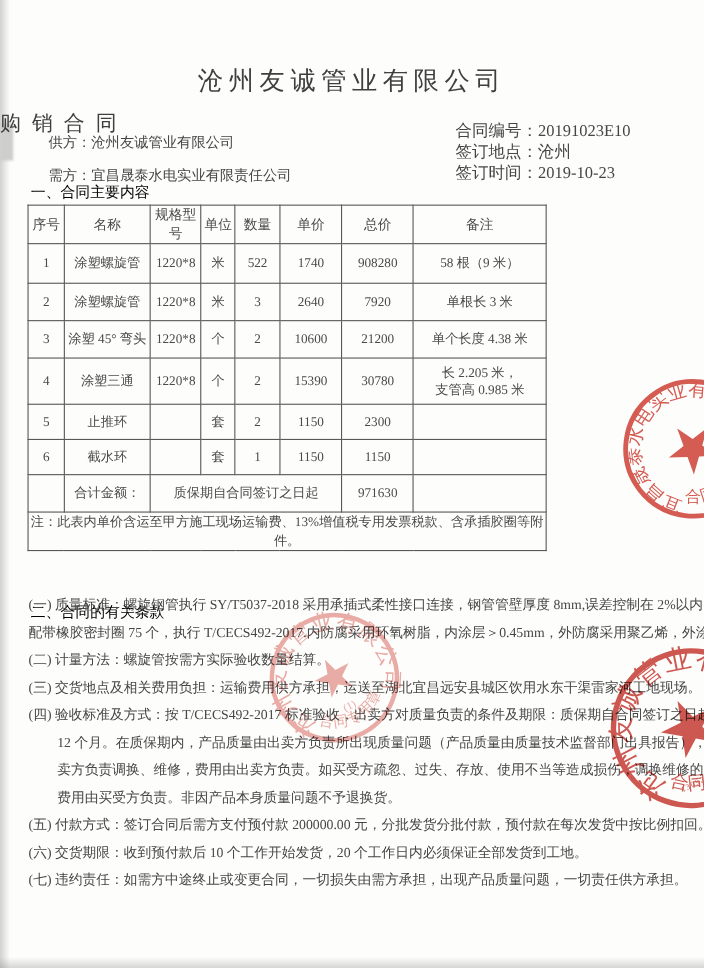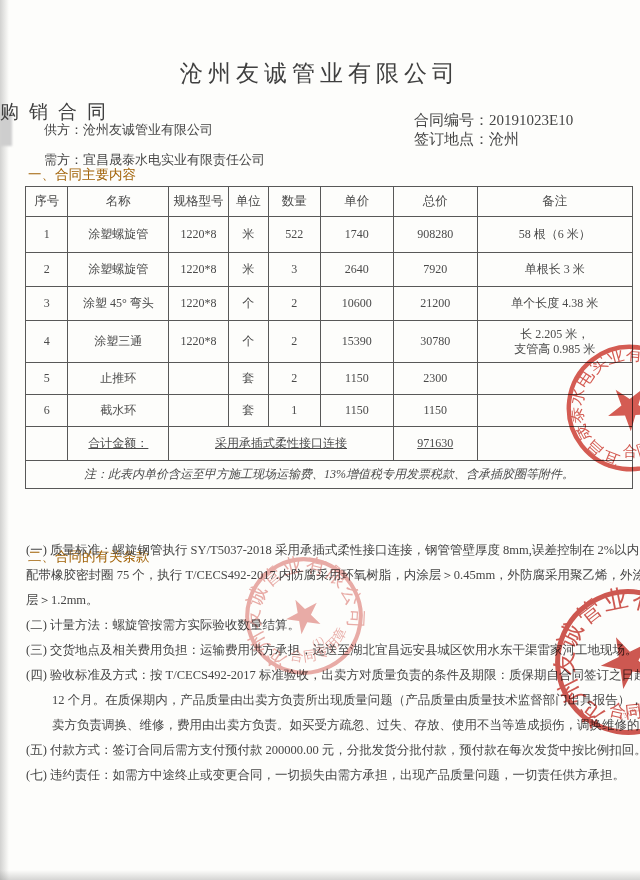--- a/index.html
+++ b/index.html
@@ -19,37 +19,37 @@
   .title-company{position:absolute;top:58px;left:0;width:100%;text-align:center;
     font-size:23px;letter-spacing:5px;color:#3f3f3f;}
   .title-doc{position:absolute;top:99px;left:0;width:100%;text-align:left;
     font-size:19px;letter-spacing:10px;color:#3f3f3f;}
 
   .party-line{position:absolute;left:44px;font-size:13px;white-space:nowrap;}
   .party-supplier{top:121px;}
   .party-buyer{top:151px;}
   .meta-block{position:absolute;left:414px;top:111px;font-size:15px;line-height:19px;white-space:nowrap;}
 
-  .sec-heading{position:absolute;left:28px;font-size:13.5px;color:#a16207;white-space:nowrap;}
+  .sec-heading{position:absolute;left:28px;font-size:13.5px;color:#000000;white-space:nowrap;}
   .sec1-heading{top:166px;}
   .sec2-heading{top:548px;}
 
-  table.contract{position:absolute;left:25px;top:186px;width:608px;
+  table.contract{position:absolute;left:25px;top:186px;width:472px;
     border-collapse:collapse;table-layout:fixed;font-size:12px;color:#4a4a4a;}
   table.contract th,table.contract td{
     border:1px solid #585858;text-align:center;vertical-align:middle;
     padding:0 2px;font-weight:normal;overflow:hidden;}
   table.contract{border:1.5px solid #4c4c4c;}
   tr.h-row{height:30px;font-size:12.5px;}
   tr.r-std{height:34px;}
   tr.r-1{height:36px;}
   tr.r-4{height:42px;}
   tr.r-small{height:32px;}
-  tr.total-row{height:34px;text-decoration:underline;}
-  tr.note-row{height:28px;font-style:italic;}
+  tr.total-row{height:34px;}
+  tr.note-row{height:28px;}
   td.remark{white-space:pre-line;line-height:1.25;}
   td.note-cell{text-align:left;padding-left:6px;font-size:12px;}
 
   .attachment{position:absolute;left:28px;top:494px;font-size:13px;white-space:nowrap;}
 
   .clauses{position:absolute;left:26px;top:538px;width:604px;font-size:12.5px;}
   .clause-line{line-height:25px;white-space:nowrap;}
   .clause-line.indent{padding-left:26px;}
 
   
@@ -79,20 +79,21 @@
   <div class="party-line party-supplier">
     <span>供方：</span><span>沧州友诚管业有限公司</span>
   </div>
   <div class="party-line party-buyer">
     <span>需方：</span><span>宜昌晟泰水电实业有限责任公司</span>
   </div>
 
   <div class="meta-block">
     <div><span>合同编号：</span><span>20191023E10</span></div>
     <div><span>签订地点：</span><span>沧州</span></div>
+    <div><span>签订时间：</span><span>2019-10-23</span></div>
   </div>
 
   <div class="sec-heading sec1-heading">一、合同主要内容</div>
 
   <table class="contract">
     <colgroup>
       <col style="width:7%">
         <col style="width:16.6%">
         <col style="width:9.8%">
         <col style="width:6.6%">
@@ -115,21 +116,21 @@
     </thead>
     <tbody>
         <tr class="r-1">
           <td>1</td>
           <td>涂塑螺旋管</td>
           <td>1220*8</td>
           <td>米</td>
           <td>522</td>
           <td>1740</td>
           <td>908280</td>
-          <td class="remark">58 根（6 米）</td>
+          <td class="remark">58 根（9 米）</td>
         </tr>
         <tr class="r-std">
           <td>2</td>
           <td>涂塑螺旋管</td>
           <td>1220*8</td>
           <td>米</td>
           <td>3</td>
           <td>2640</td>
           <td>7920</td>
           <td class="remark">单根长 3 米</td>
@@ -173,43 +174,44 @@
           <td>1</td>
           <td>1150</td>
           <td>1150</td>
           <td class="remark"></td>
         </tr>
       </tbody>
     <tfoot>
       <tr class="total-row">
         <td></td>
         <td>合计金额：</td>
-        <td colspan="4">采用承插式柔性接口连接</td>
+        <td colspan="4">质保期自合同签订之日起</td>
         <td>971630</td>
         <td></td>
       </tr>
       <tr class="note-row">
         <td colspan="8" class="note-cell">注：此表内单价含运至甲方施工现场运输费、13%增值税专用发票税款、含承插胶圈等附件。</td>
       </tr>
     </tfoot>
   </table>
 
 
   <div class="sec-heading sec2-heading">二、合同的有关条款</div>
 
   <div class="clauses">
       <div class="clause-line">(一) 质量标准：螺旋钢管执行 SY/T5037-2018 采用承插式柔性接口连接，钢管管壁厚度 8mm,误差控制在 2%以内，</div>
       <div class="clause-line">配带橡胶密封圈 75 个，执行 T/CECS492-2017.内防腐采用环氧树脂，内涂层＞0.45mm，外防腐采用聚乙烯，外涂</div>
-      <div class="clause-line">层＞1.2mm。</div>
       <div class="clause-line">(二) 计量方法：螺旋管按需方实际验收数量结算。</div>
       <div class="clause-line">(三) 交货地点及相关费用负担：运输费用供方承担，运送至湖北宜昌远安县城区饮用水东干渠雷家河工地现场。</div>
       <div class="clause-line">(四) 验收标准及方式：按 T/CECS492-2017 标准验收，出卖方对质量负责的条件及期限：质保期自合同签订之日起</div>
       <div class="clause-line indent">12 个月。在质保期内，产品质量由出卖方负责所出现质量问题（产品质量由质量技术监督部门出具报告），出</div>
       <div class="clause-line indent">卖方负责调换、维修，费用由出卖方负责。如买受方疏忽、过失、存放、使用不当等造成损伤，调换维修的一</div>
+      <div class="clause-line indent">费用由买受方负责。非因产品本身质量问题不予退换货。</div>
       <div class="clause-line">(五) 付款方式：签订合同后需方支付预付款 200000.00 元，分批发货分批付款，预付款在每次发货中按比例扣回。</div>
+      <div class="clause-line">(六) 交货期限：收到预付款后 10 个工作开始发货，20 个工作日内必须保证全部发货到工地。</div>
       <div class="clause-line">(七) 违约责任：如需方中途终止或变更合同，一切损失由需方承担，出现产品质量问题，一切责任供方承担。</div>
     </div>
 
   <svg id="stamp-buyer" class="stamp" viewBox="-70 -70 140 140" style="color: rgb(207, 64, 54);">
     <defs>
       <path id="arcTopA" d="M -38,33 A 50 50 0 1 1 38,33"></path>
       <path id="arcBotA" d="M -36,34 A 49 49 0 0 0 36,34"></path>
     </defs>
     <circle cx="0" cy="0" r="63" fill="none" stroke="currentColor" stroke-width="4.5"></circle>
     <text class="arc-top"><textPath href="#arcTopA" textLength="248" lengthAdjust="spacing">宜昌晟泰水电实业有限责任公司</textPath></text>

